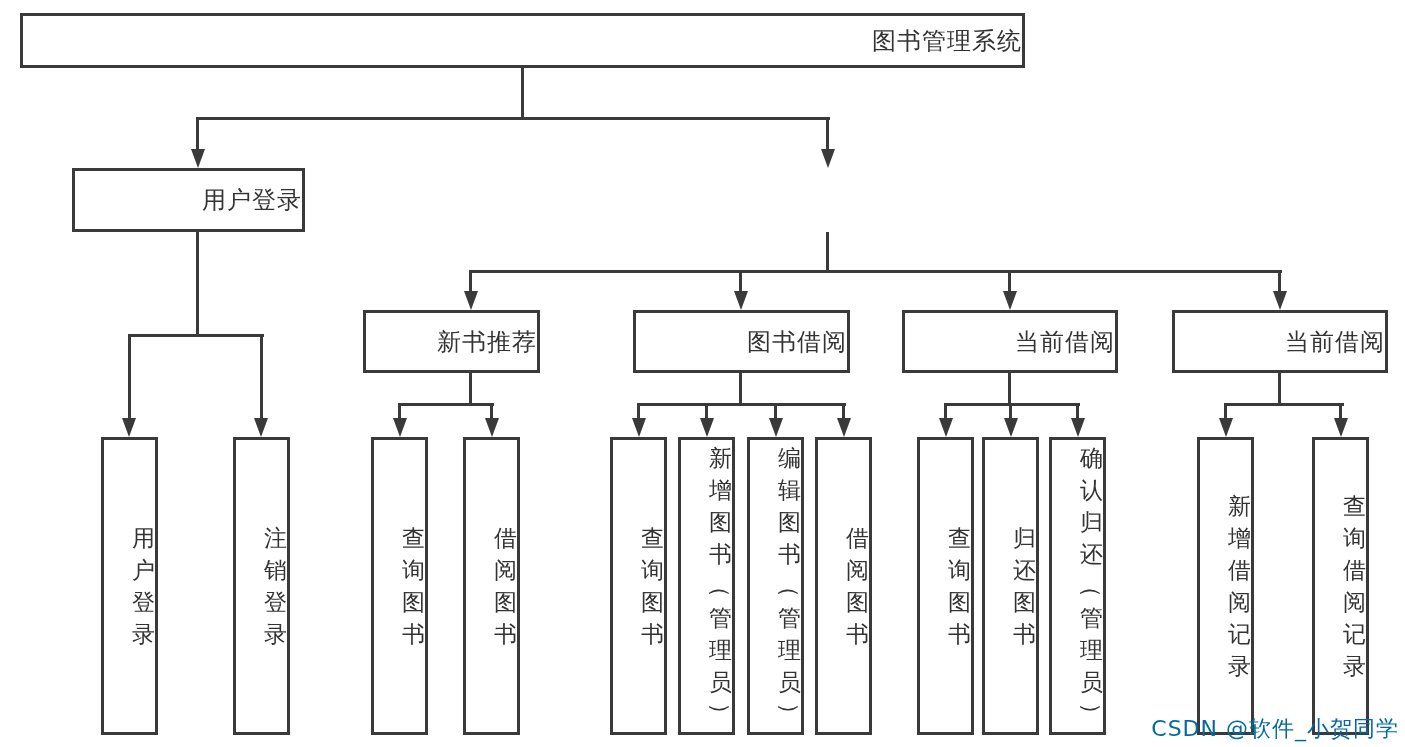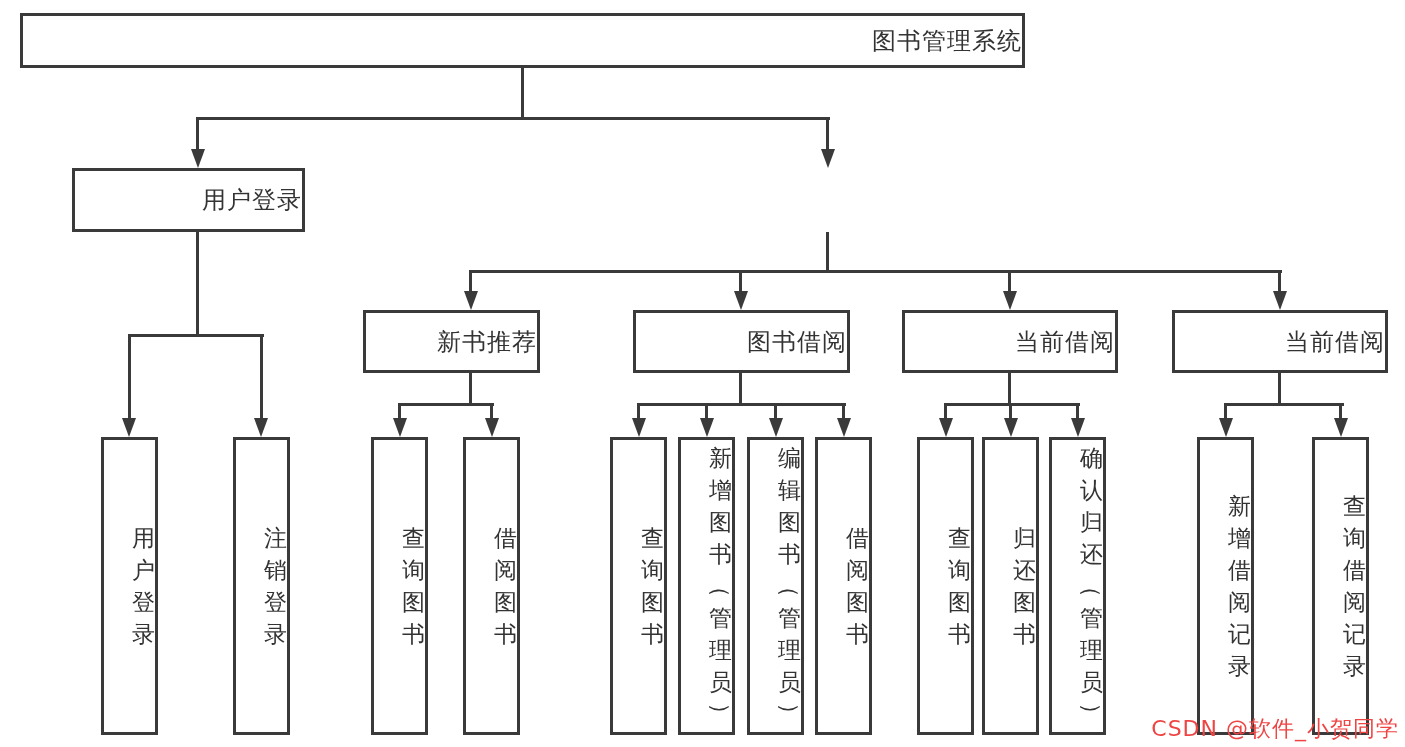--- a/index.html
+++ b/index.html
@@ -7,21 +7,21 @@
   .canvas{position:relative;width:1405px;height:747px;background:#ffffff;overflow:hidden;color:#333333;}
   .box{position:absolute;box-sizing:border-box;border:3px solid #3a3a3a;background:#ffffff;
        display:flex;align-items:center;justify-content:flex-end;}
   .lbl{font-size:24px;color:#333333;letter-spacing:1px;white-space:nowrap;}
   .vtext{font-size:23px;color:#333333;text-align:center;}
   .vchar{display:block;line-height:32px;}
   .vchar.rot{transform:rotate(90deg);}
   .line{position:absolute;background:#3a3a3a;}
   .arrow{position:absolute;width:0;height:0;border-left:7px solid transparent;
          border-right:7px solid transparent;border-top:19px solid #3a3a3a;}
-  .watermark{position:absolute;right:6px;bottom:3px;font-size:22px;color:#ef4444;
+  .watermark{position:absolute;right:6px;bottom:3px;font-size:22px;color:#0369a1;
              letter-spacing:1px;white-space:nowrap;}
 </style>
 </head>
 <body>
 
 <div class="canvas">
 
   <div class="box" style="left:20px;top:13px;width:1005px;height:55px">
     <span class="lbl">图书管理系统</span>
   </div>

